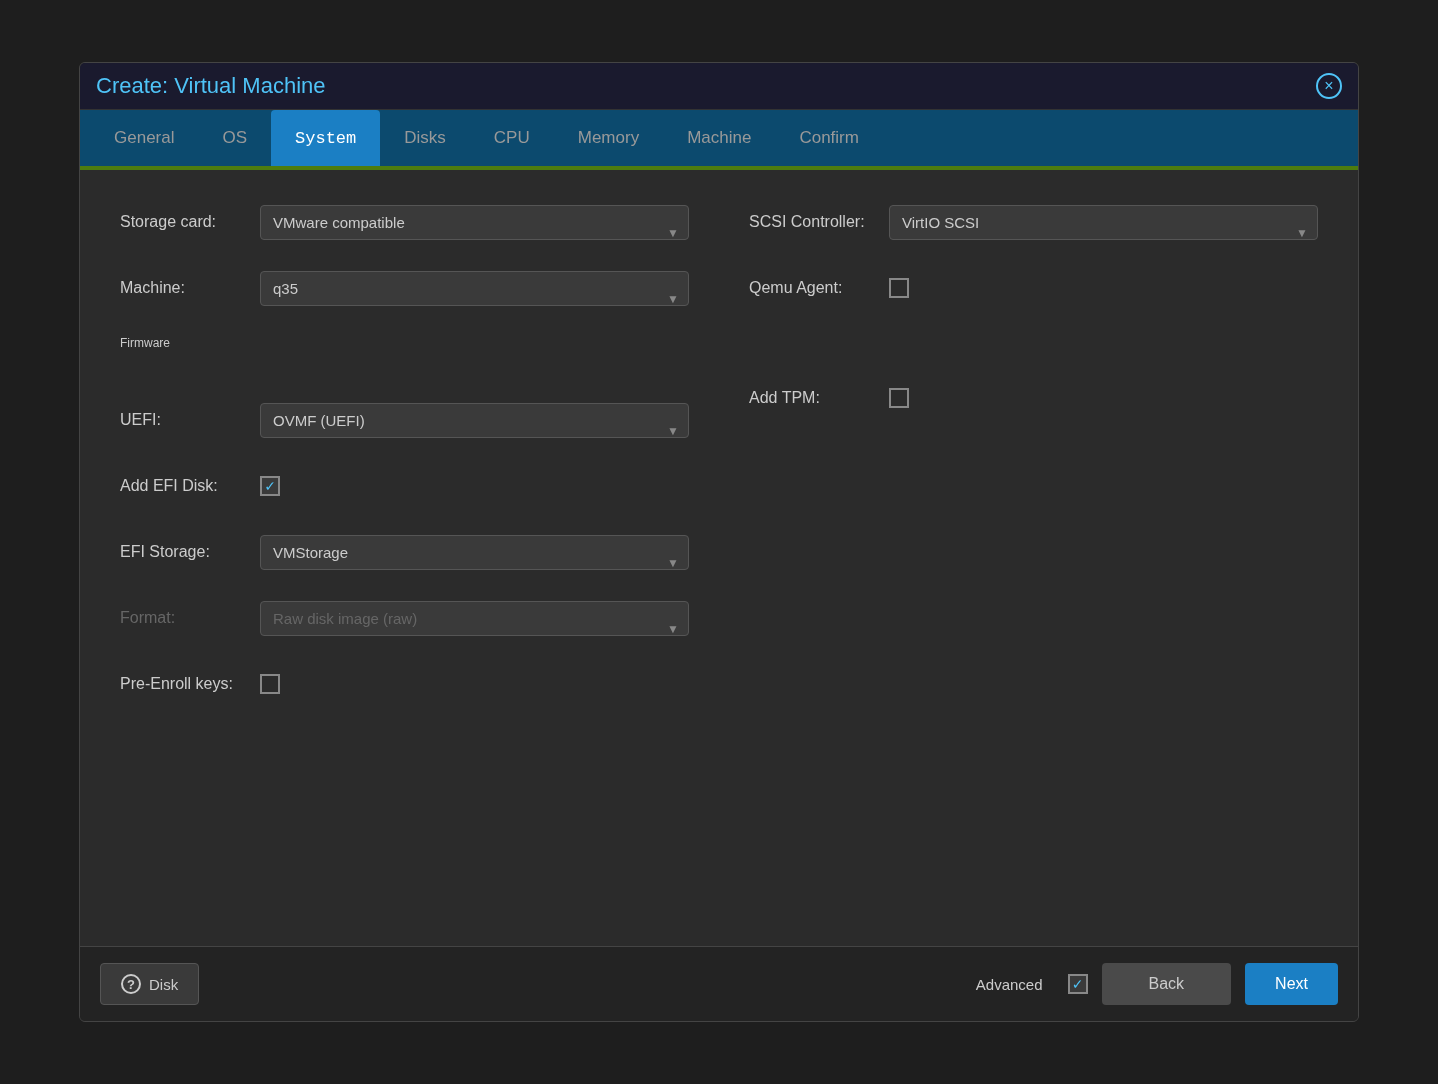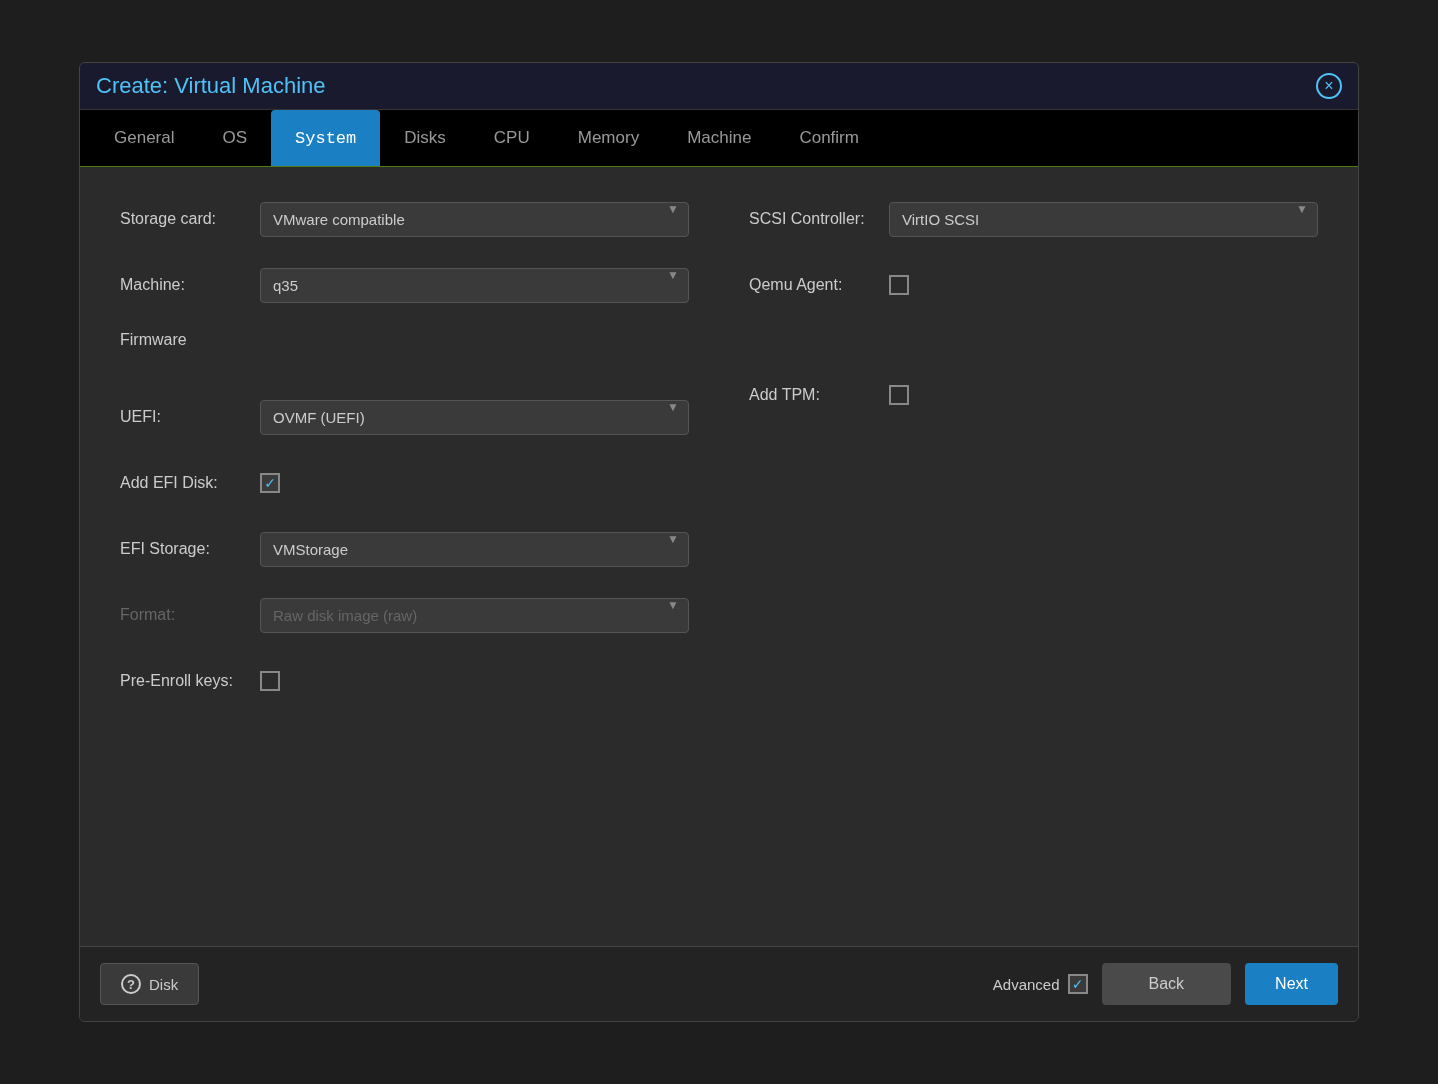--- a/index.html
+++ b/index.html
@@ -46,22 +46,22 @@
       color: #4fc3f7;
       font-size: 16px;
       cursor: pointer;
       display: flex;
       align-items: center;
       justify-content: center;
       line-height: 1;
     }
     .tabs {
       display: flex;
-      background: #000000;
-      border-bottom: 1px solid #4d7c0f;
+      background: #0c4a6e;
+      border-bottom: 4px solid #4d7c0f;
       padding: 0 10px;
     }
     .tab {
       padding: 18px 24px;
       font-size: 17px;
       color: #999;
       cursor: pointer;
       border: none;
       background: transparent;
       white-space: nowrap;
@@ -94,21 +94,21 @@
       font-size: 16px;
       flex-shrink: 0;
     }
     .form-label.muted {
       color: #666;
     }
     .select-wrapper {
       flex: 1;
       position: relative;
       display: flex;
-      align-items: flex-start;
+      align-items: flex-end;
     }
     .select-wrapper select {
       width: 100%;
       background: #3a3a3a;
       border: 1px solid #555;
       border-radius: 4px;
       color: #ccc;
       font-size: 15px;
       padding: 8px 32px 8px 12px;
       appearance: none;
@@ -119,21 +119,21 @@
       color: #666;
     }
     .select-arrow {
       position: absolute;
       right: 10px;
       pointer-events: none;
       color: #888;
       font-size: 12px;
     }
     .section-header {
-      font-size: 16px;
+      font-size: 12px;
       color: #ccc;
       margin-bottom: 22px;
       font-weight: 400;
     }
     .checkbox-custom {
       width: 20px;
       height: 20px;
       border: 2px solid #888;
       background: transparent;
       display: flex;
@@ -186,21 +186,21 @@
     .footer-right {
       display: flex;
       align-items: center;
       gap: 14px;
     }
     .advanced-label {
       font-size: 15px;
       color: #ccc;
       display: flex;
       align-items: center;
-      gap: 8px;
+      gap: 25px;
     }
     .back-btn {
       background: #4a4a4a;
       border: none;
       color: #ccc;
       padding: 12px 47px;
       border-radius: 4px;
       font-size: 16px;
       cursor: pointer;
     }

